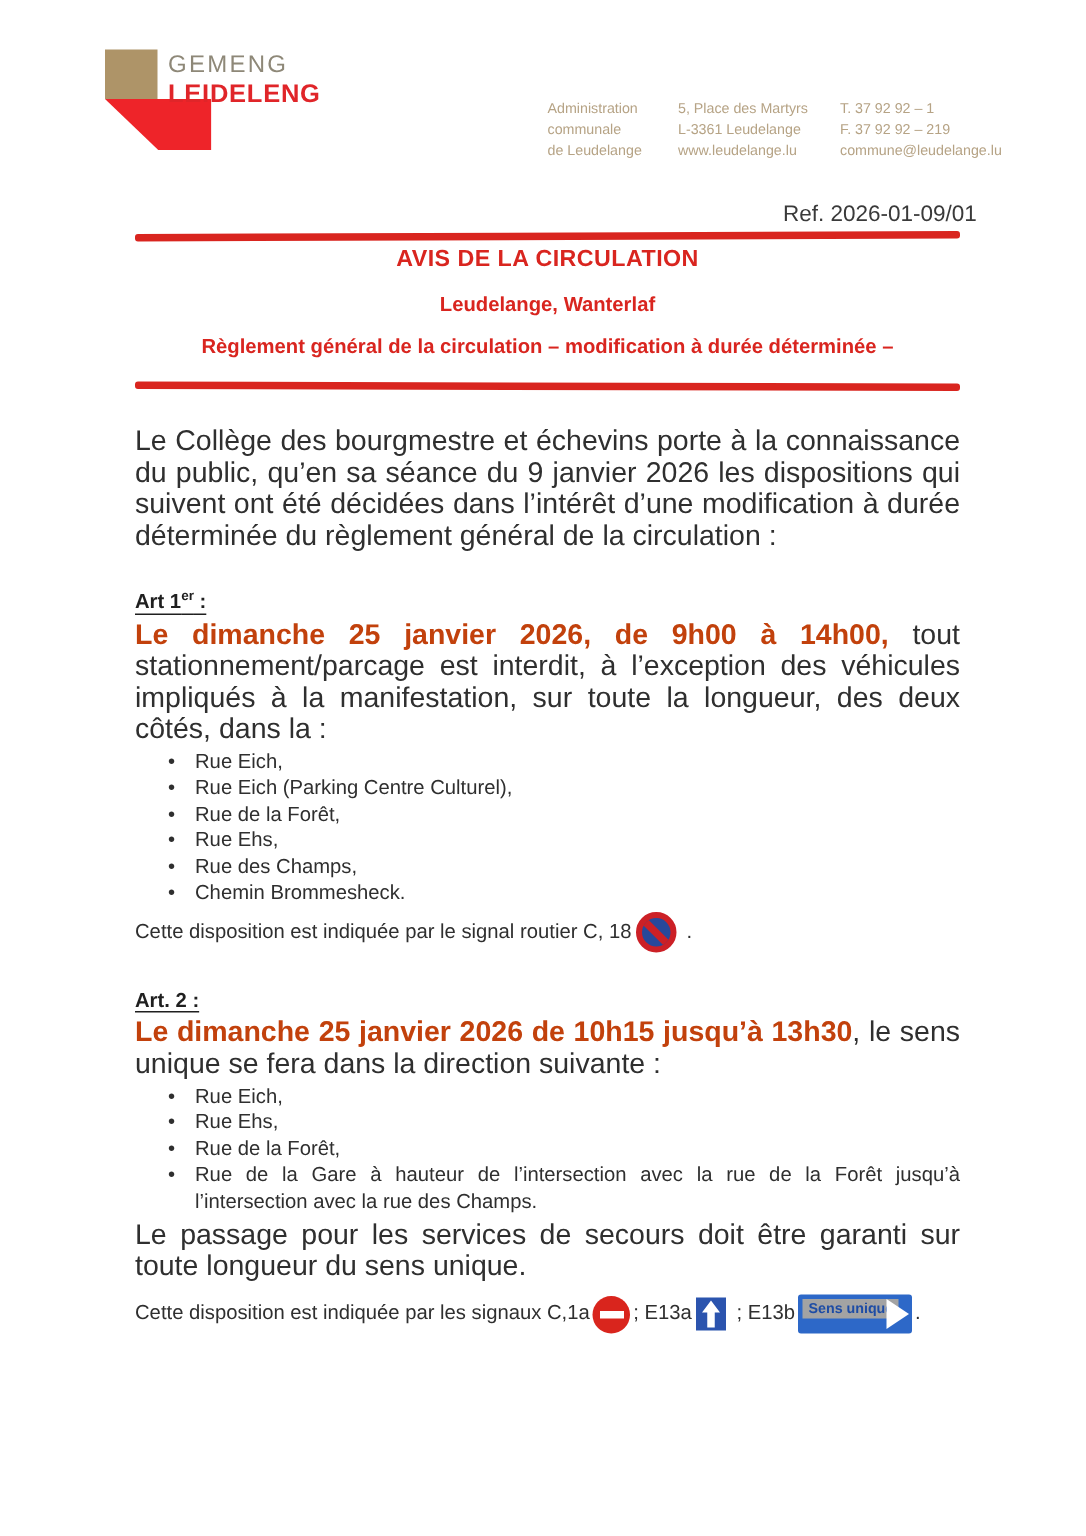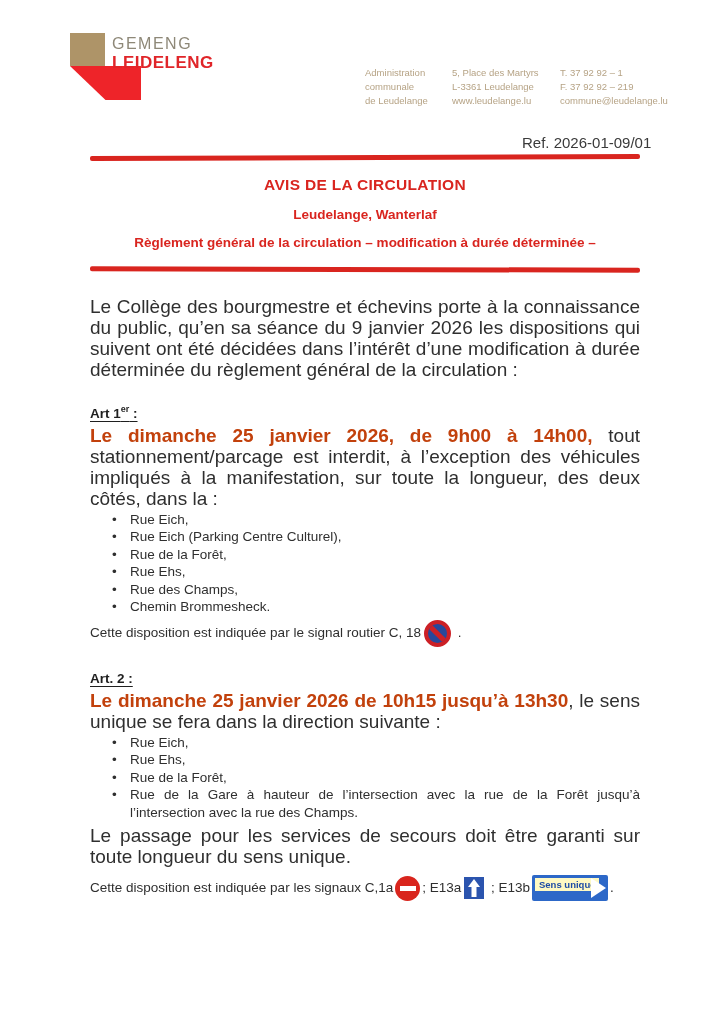--- a/index.html
+++ b/index.html
@@ -27,21 +27,21 @@
 
   .ref { position:absolute; left:522px; top:134px; font-size:15px; color:#3a3a3a; }
 
   
   .content { position:absolute; left:90px; top:155px; width:550px; }
 
   .bar { height:5px; background:#d9251f; border-radius:2px; }
   .bar.top { transform:rotate(-0.2deg); }
   .bar.bottom { margin-top:17px; transform:rotate(0.15deg); }
 
-  .title { margin-top:16px; text-align:center; color:#d9251f; font-weight:bold;
+  .title { margin-top:4px; text-align:center; color:#d9251f; font-weight:bold;
            font-size:15.5px; letter-spacing:0.3px; }
   .subtitle { margin-top:13px; text-align:center; color:#d9251f; font-weight:bold; font-size:13.5px; }
 
   p.body-text { font-size:19px; line-height:21px; text-align:justify; color:#2f2f2f; }
   .intro { margin-top:24px; }
 
   .art-heading { margin-top:24px; font-size:13.5px; font-weight:bold; color:#1f1f1f;
                  text-decoration:underline; text-underline-offset:3px; }
   .art-heading sup { font-size:9px; }
   .art-para { margin-top:4px; line-height:20.5px; }
@@ -59,21 +59,21 @@
   .sign { display:inline-block; vertical-align:middle; position:relative; }
   .sign-c18 { width:27px; height:27px; border-radius:50%; background:#27489b;
               border:4px solid #cc2026; overflow:hidden; margin:0 3px; }
   .sign-c18 .slash { position:absolute; left:7.5px; top:-2px; width:4.5px; height:24px;
                      background:#cc2026; transform:rotate(-45deg); }
   .sign-c1a { width:25px; height:25px; border-radius:50%; background:#d9251d; margin:0 2px; }
   .sign-c1a .bar-w { position:absolute; left:4.5px; top:10px; width:16px; height:5px; background:#ffffff; }
   .sign-e13a { width:20px; height:22px; background:#2b54ae; margin:0 3px; }
   .sign-e13b { width:76px; height:26px; background:#2d68c8; border-radius:2px; margin:0 2px; }
   .e13b-label { position:absolute; left:3px; top:3px; height:13px; line-height:13px;
-                background:#fef9c3; padding:0 4px; font-size:9.5px; font-weight:bold;
+                background:#a3a3a3; padding:0 4px; font-size:9.5px; font-weight:bold;
                 color:#1d4ca5; white-space:nowrap; }
   .e13b-arrow { position:absolute; right:2px; top:3px; width:0; height:0;
                 border-top:10px solid transparent; border-bottom:10px solid transparent;
                 border-left:15px solid #ffffff; }
 </style>
 </head>
 <body>
 
 <div class="page">
 

